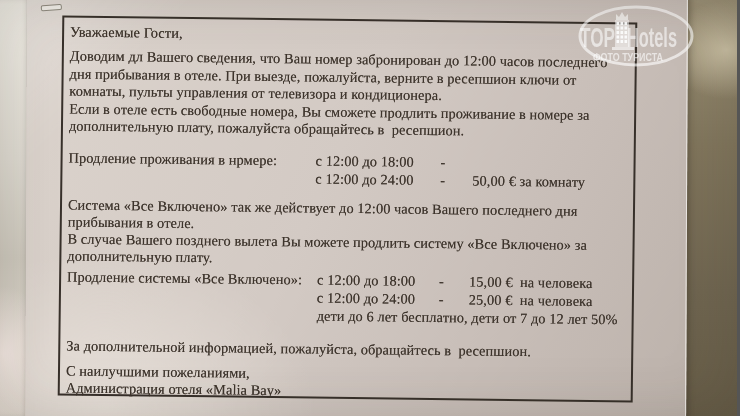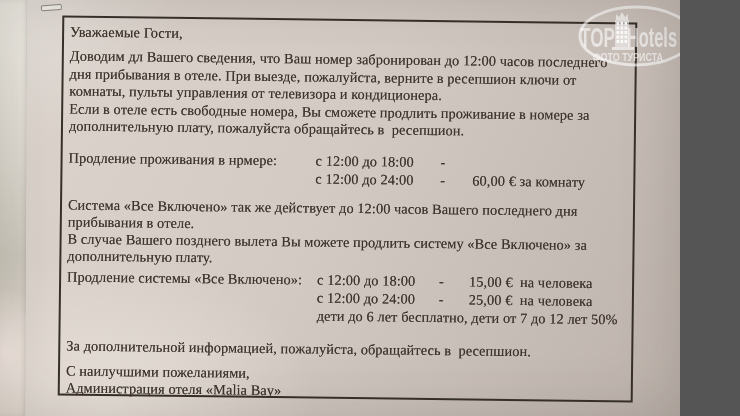--- a/index.html
+++ b/index.html
@@ -1,17 +1,17 @@
 <!DOCTYPE html>
 <html><head>
 <meta charset="utf-8">
 <style>
   html,body { margin:0; padding:0; background:#555; }
   .stage {
-    position:relative; width:680px; height:416px; overflow:hidden;
+    position:relative; width:737px; height:416px; overflow:hidden;
     font-family:"Liberation Serif", serif;
     background:linear-gradient(180deg,#a89c83 0%,#8a7f66 30%,#776c53 70%,#6b614b 100%);
   }
   
   .bg-right {
     position:absolute; right:0; top:0; width:70px; height:416px;
     background:
       radial-gradient(90px 70px at 85% 12%, rgba(208,198,170,.85), rgba(208,198,170,0) 70%),
       linear-gradient(180deg,#9a8f75 0%,#80755c 35%,#6f6550 70%,#665c47 100%);
   }
@@ -92,21 +92,21 @@
 
       <div class="ptable t1">
         <div class="row">
           <span class="c-label">Продление проживания в нрмере:</span>
           <span class="c-time">с 12:00 до 18:00</span>
           <span class="c-dash">-</span>
         </div>
         <div class="row">
           <span class="c-time">с 12:00 до 24:00</span>
           <span class="c-dash">-</span>
-          <span class="c-price">60,00 € за комнату</span>
+          <span class="c-price">50,00 € за комнату</span>
         </div>
       </div>
 
       <div class="para p2">
         <div class="line">Система «Все Включено» так же действует до 12:00 часов Вашего последнего дня</div>
         <div class="line">прибывания в отеле.</div>
         <div class="line">В случае Вашего позднего вылета Вы можете продлить систему «Все Включено» за</div>
         <div class="line">дополнительную плату.</div>
       </div>
 

